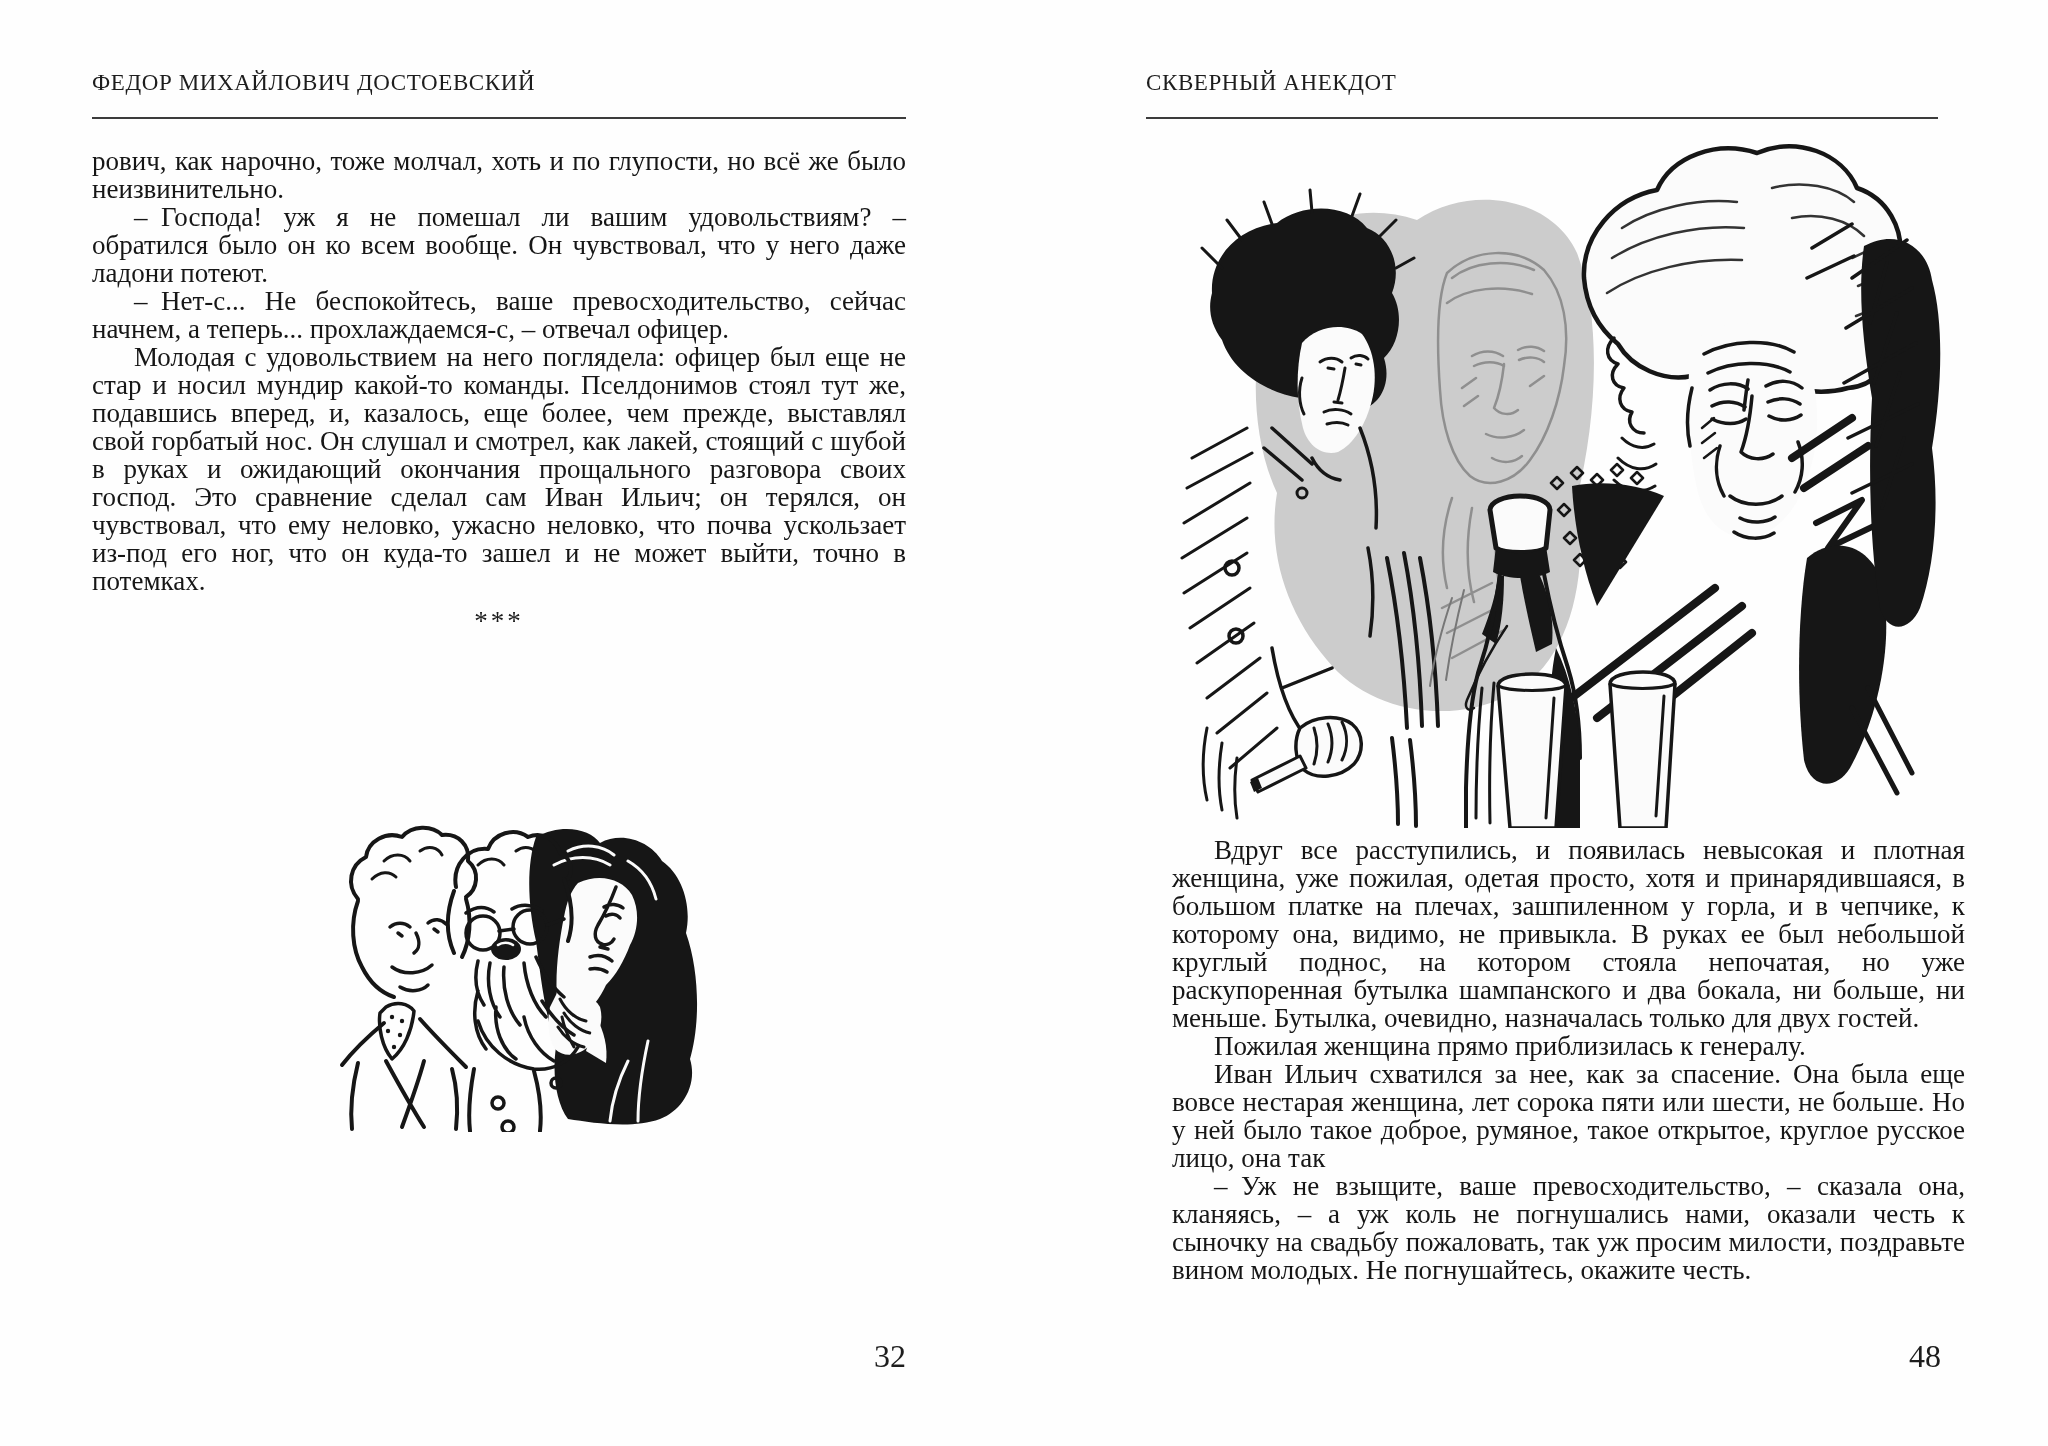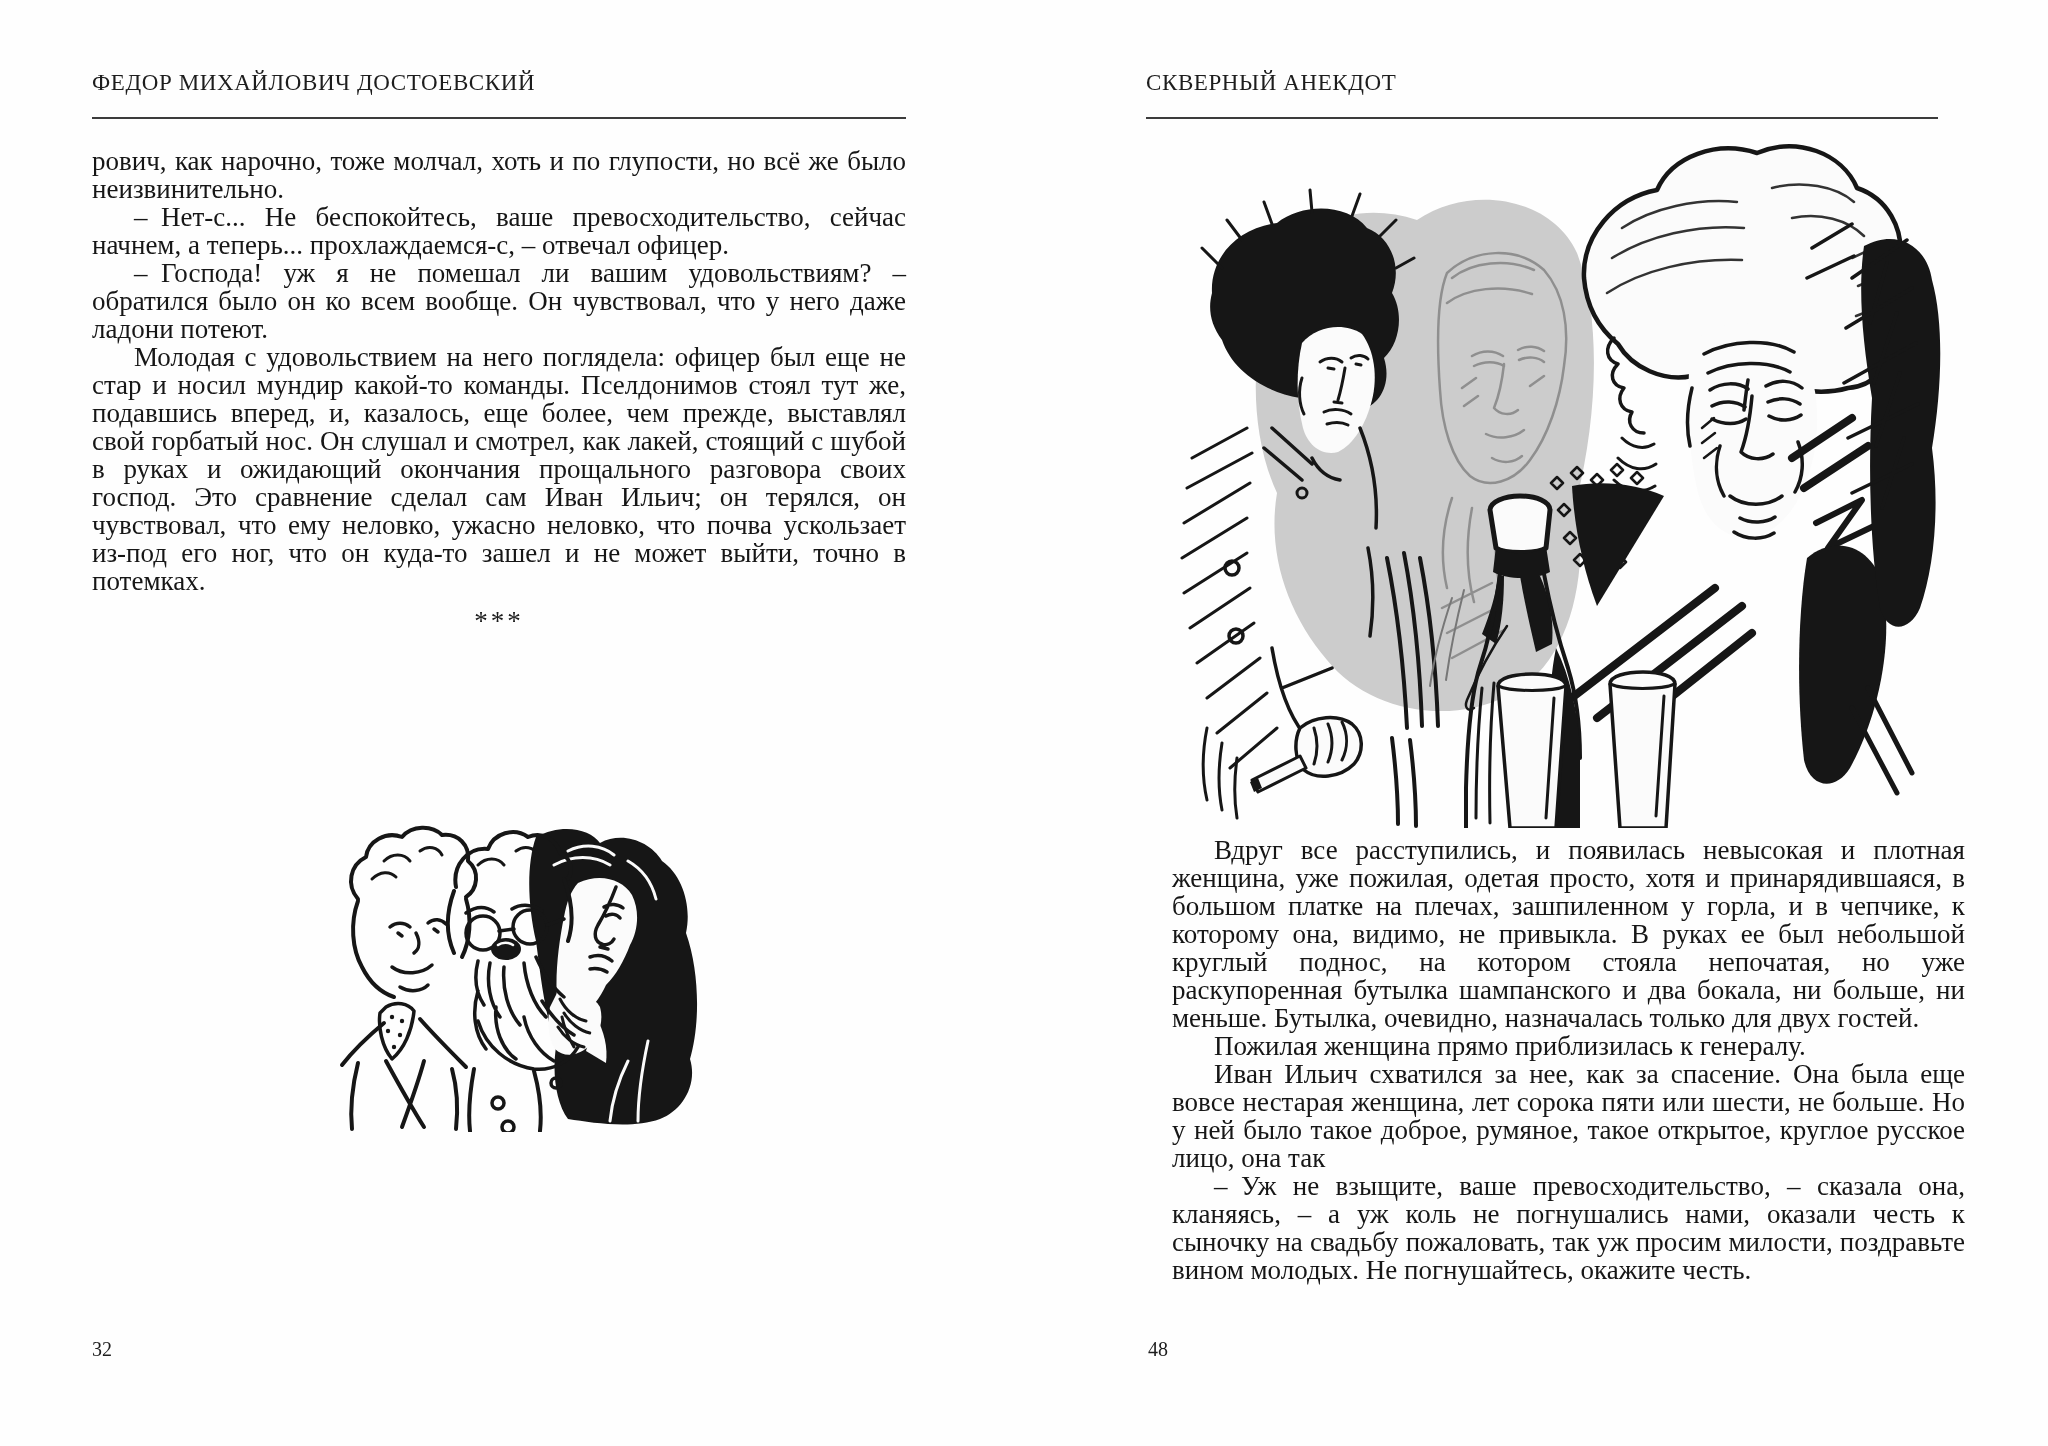--- a/index.html
+++ b/index.html
@@ -30,41 +30,41 @@
   .text-left{left:92px;top:147px;width:814px;}
   .text-right{left:1148px;top:836px;width:793px;margin-left:24px;}
   .body-text p{margin:0;text-indent:42px;}
   .body-text p.noindent{text-indent:0;}
   .separator{
     position:absolute;left:92px;top:606px;width:814px;
     text-align:center;font-size:27px;letter-spacing:3px;color:#1d1d1d;
   }
   .page-number{
     position:absolute;top:1338px;height:30px;
-    text-align:left;font-size:20px;color:#1d1d1d;
+    text-align:right;font-size:32px;color:#1d1d1d;
   }
   .num-left{left:92px;width:814px;}
   .num-right{left:1148px;width:793px;}
   .illo{position:absolute;}
   .illo-left{left:328px;top:820px;}
   .illo-right{left:1152px;top:128px;}
 </style>
 </head>
 <body>
 
 <div class="spread">
 
   <section>
     <div class="running-head head-left">ФЕДОР МИХАЙЛОВИЧ ДОСТОЕВСКИЙ</div>
     <div class="rule rule-left"></div>
 
     <div class="body-text text-left">
       <p class="noindent">рович, как нарочно, тоже молчал, хоть и по глупости, но всё же было неизвинительно.</p>
+      <p>– Господа! уж я не помешал ли вашим удовольствиям? – обратился было он ко всем вообще. Он чувствовал, что у него даже ладони потеют.</p>
       <p>– Нет-с... Не беспокойтесь, ваше превосходительство, сейчас начнем, а теперь... прохлаждаемся-с, – отвечал офицер.</p>
-      <p>– Господа! уж я не помешал ли вашим удовольствиям? – обратился было он ко всем вообще. Он чувствовал, что у него даже ладони потеют.</p>
       <p>Молодая с удовольствием на него поглядела: офицер был еще не стар и носил мундир какой-то команды. Пселдонимов стоял тут же, подавшись вперед, и, казалось, еще более, чем прежде, выставлял свой горбатый нос. Он слушал и смотрел, как лакей, стоящий с шубой в руках и ожидающий окончания прощального разговора своих господ. Это сравнение сделал сам Иван Ильич; он терялся, он чувствовал, что ему неловко, ужасно неловко, что почва ускользает из-под его ног, что он куда-то зашел и не может выйти, точно в потемках.</p>
     </div>
 
     <div class="separator">***</div>
 
     <svg class="illo illo-left" width="382" height="312" viewBox="0 0 382 310">
       <g stroke="#161616" fill="none" stroke-linecap="round" stroke-linejoin="round">
 
         <g>
           <path fill="#161616" stroke="none" d="M208,16 C234,2 262,8 272,22 C294,10 322,20 334,40 C354,54 364,84 358,112 C372,152 372,204 362,238 C370,264 354,290 332,298 C304,308 266,302 240,298 C228,282 224,252 228,226 C216,190 212,150 208,120 C200,86 198,44 208,16 Z"></path>

